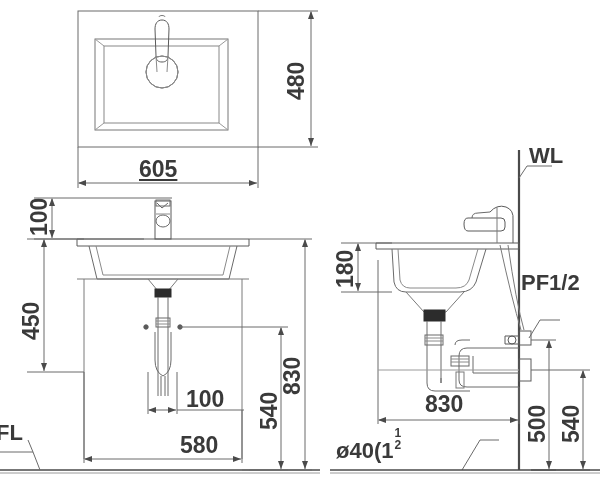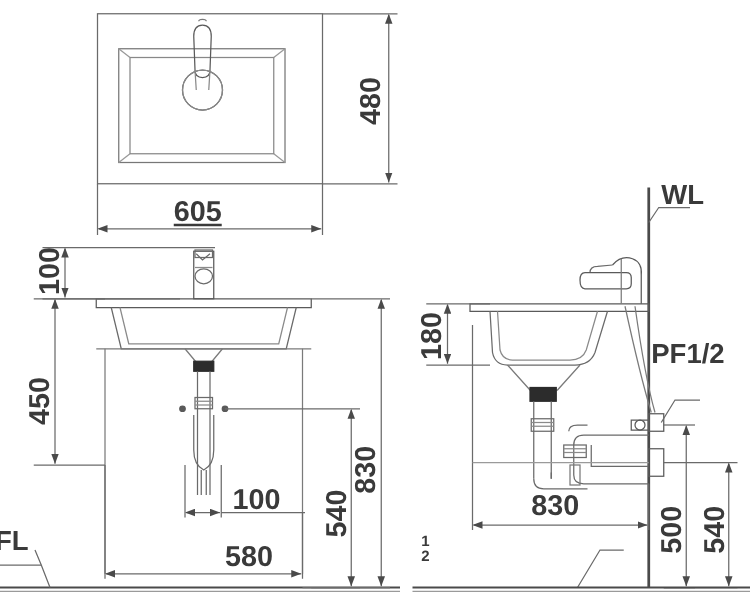--- a/index.html
+++ b/index.html
@@ -263,16 +263,16 @@
 
   <div class="dimtxt fsz rot90" style="left:526px;top:443px;">500</div>
 
   <div class="dimtxt fsz rot90" style="left:560px;top:443px;">540</div>
 
   <div class="dimtxt fsz-lbl" style="left:529px;top:145px;text-align:right;">WL</div>
 
   <div class="dimtxt fsz-lbl" style="left:521px;top:272px;">PF1/2</div>
 
   <div class="dimtxt fsz-lbl" style="left:336px;top:436px;">
-    <span class="frac"><span class="num">1</span><span class="den">2</span></span>
+    <span>ø40(1</span><span class="frac"><span class="num">1</span><span class="den">2</span></span>
   </div>
 
 </div>
 
 </body></html>

